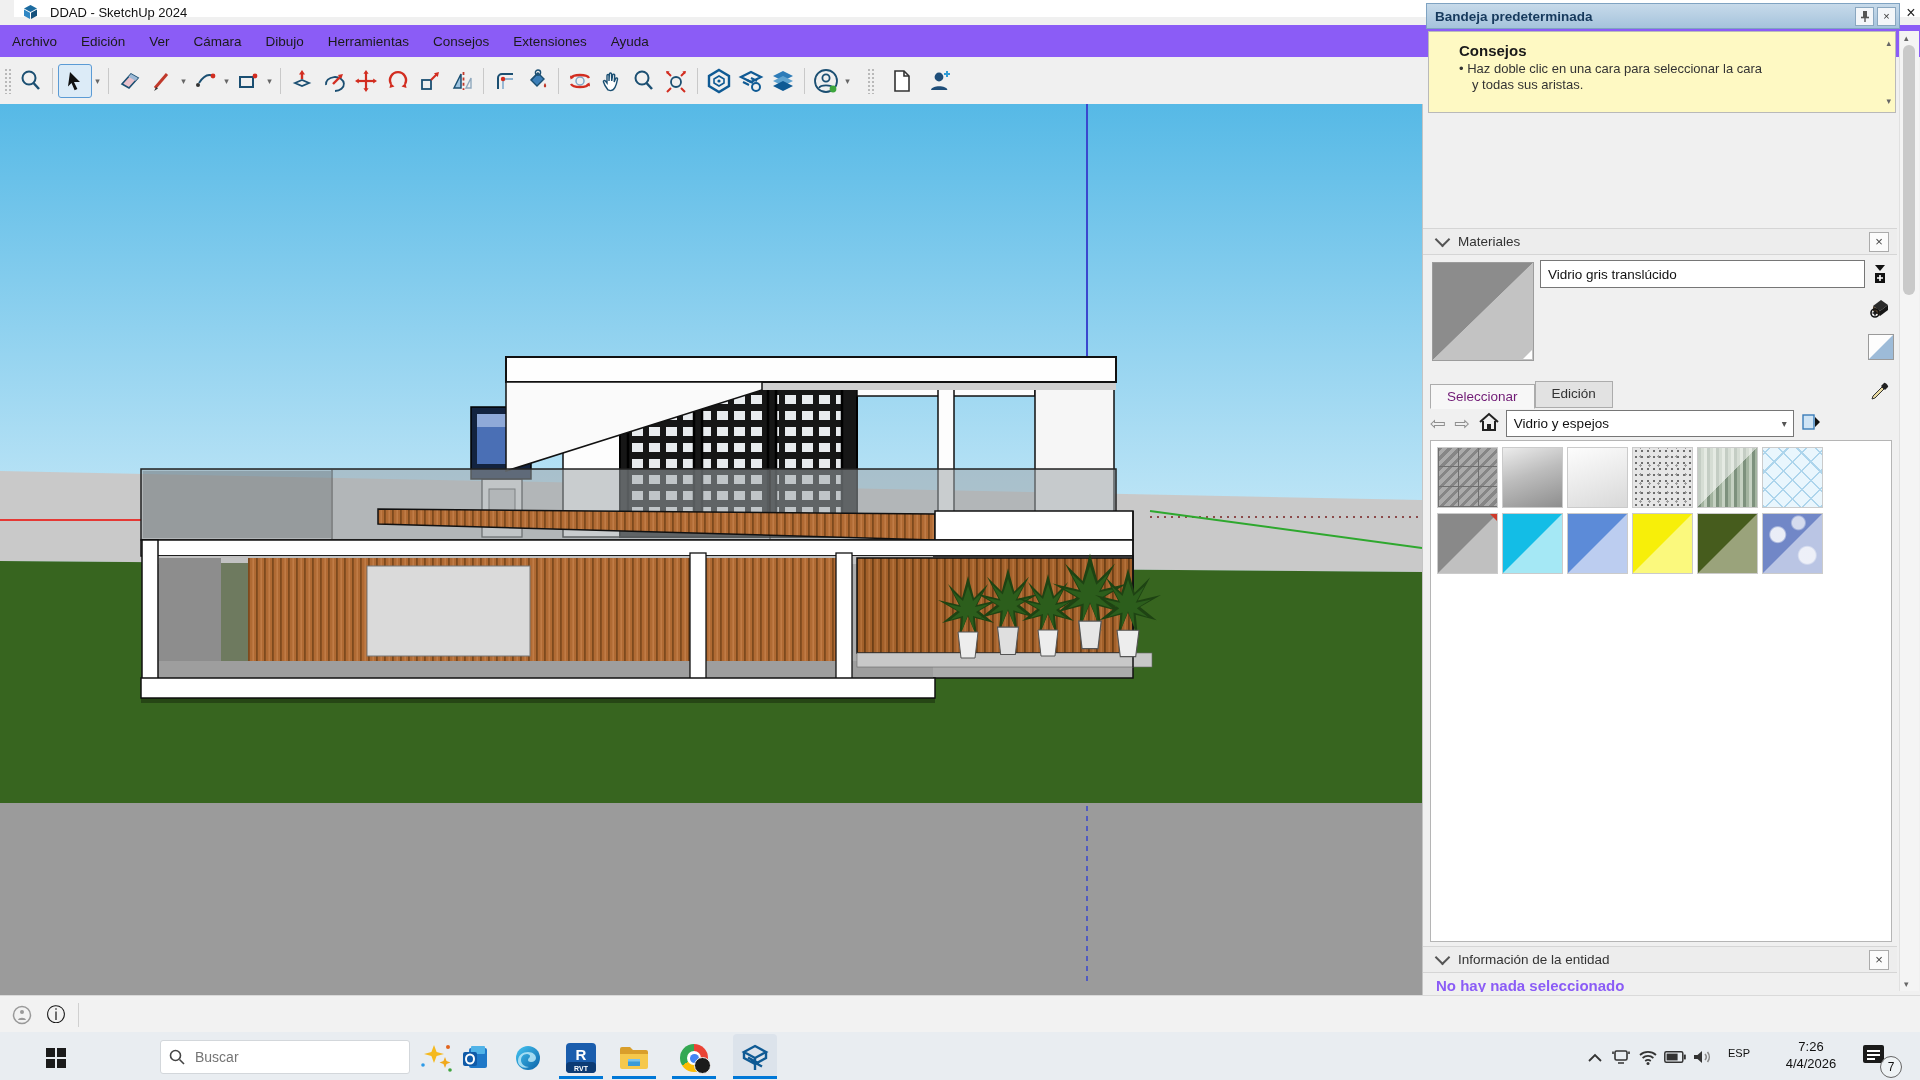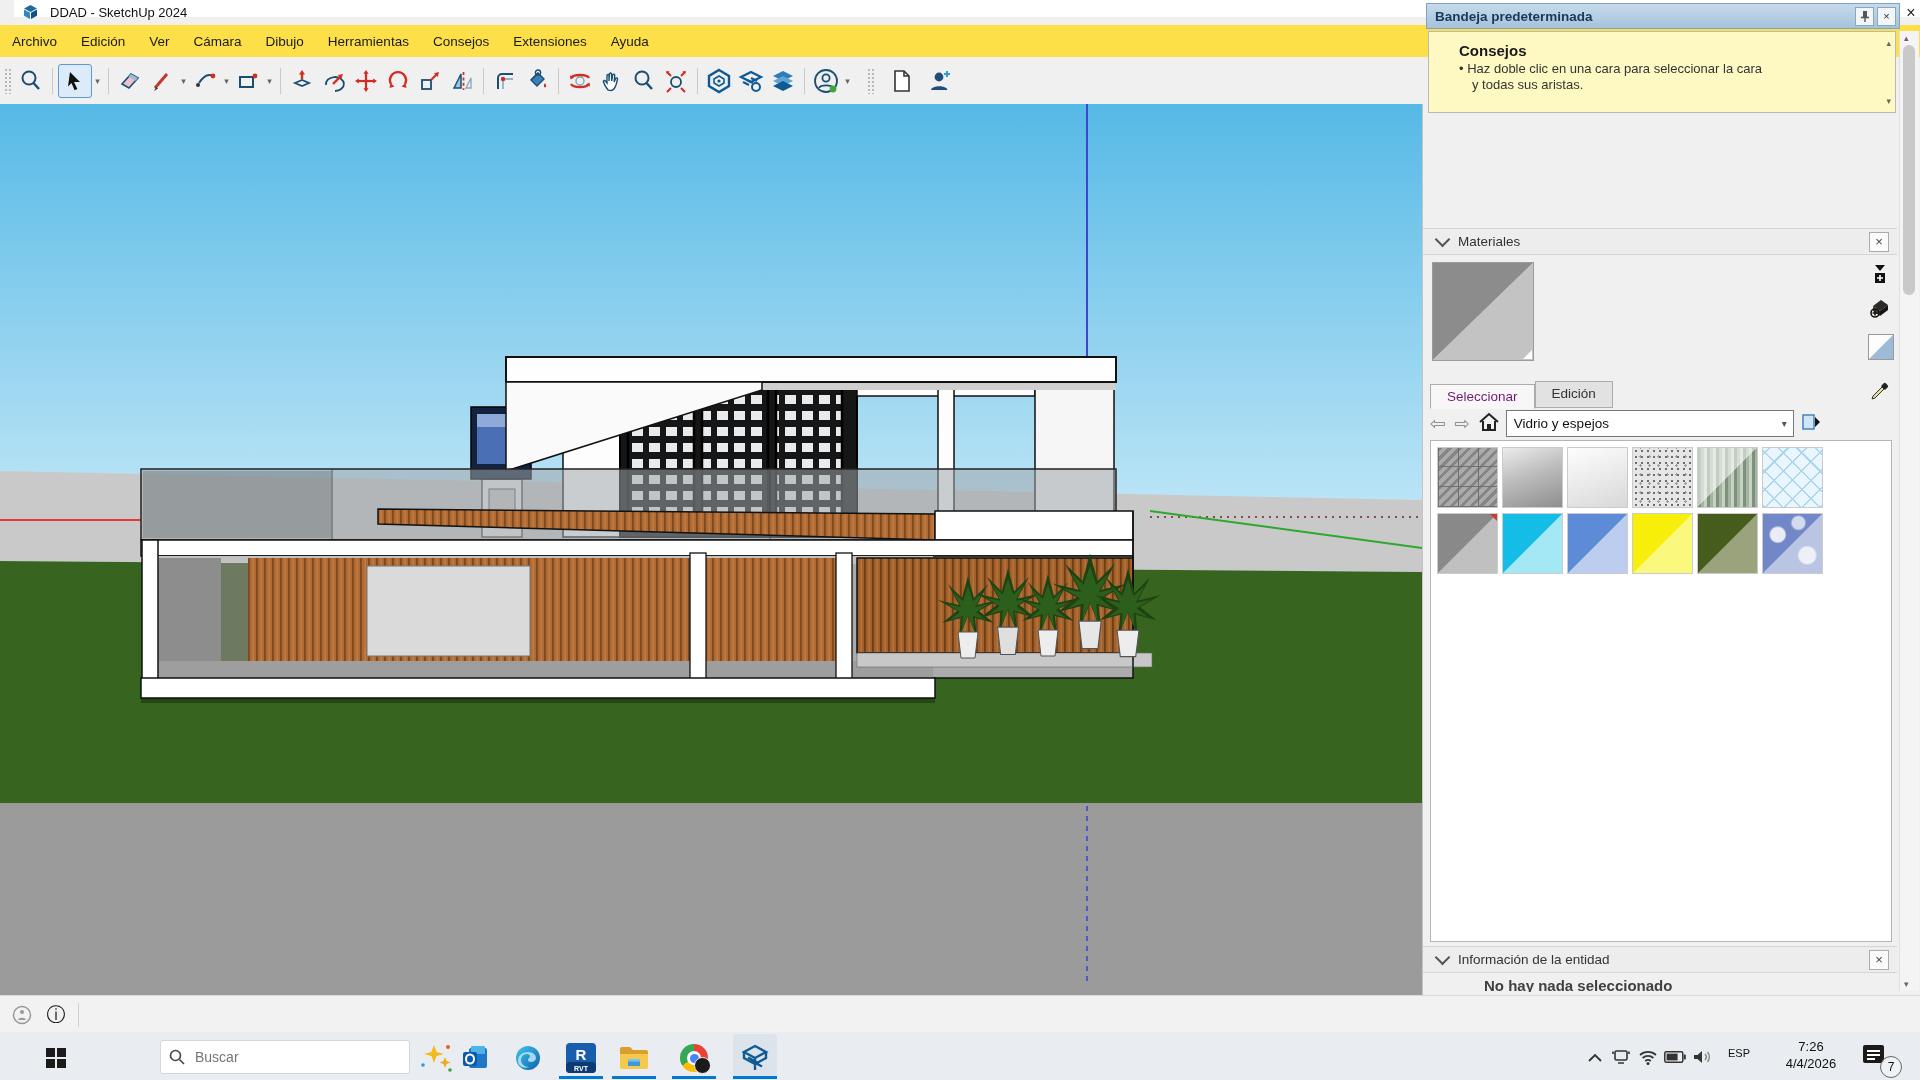--- a/index.html
+++ b/index.html
@@ -8,21 +8,21 @@
   .abs{position:absolute;}
 
   
   #titlebar{left:14px;top:0;width:1920px;height:17px;background:#FFFFFF;display:flex;align-items:center;}
   #title-text{font-size:13px;color:#111;margin-left:6px;}
   .wbtn{width:46px;height:25px;display:flex;align-items:center;justify-content:center;font-size:13px;color:#222;}
   #win-controls{position:absolute;right:0;top:0;display:flex;}
   .maxbox{width:10px;height:9px;border:1px solid #222;display:inline-block;}
 
   
-  #menubar{left:0;top:25px;width:1920px;height:32px;background:#fde047;display:flex;align-items:center;border-bottom:1px solid #E3E3E3;}
+  #menubar{left:0;top:25px;width:1920px;height:32px;background:#8b5cf6;display:flex;align-items:center;border-bottom:1px solid #E3E3E3;}
   .menu-item{padding:0 12px;font-size:13.5px;color:#1a1a1a;height:100%;display:flex;align-items:center;cursor:default;}
 
   
   #toolbar{left:0;top:57px;width:1920px;height:47px;background:#F0F0F0;display:flex;align-items:center;border-bottom:1px solid #D8D8D8;}
   .grip{width:8px;height:26px;margin:0 3px 0 4px;background-image:radial-gradient(#B9B9B9 1px,transparent 1.3px);background-size:4px 4px;}
   .tbtn{width:32px;height:32px;display:flex;align-items:center;justify-content:center;border-radius:3px;}
   .tbtn.active{background:#DCEBF7;border:1px solid #5B9BD5;}
   .tsep{width:1px;height:26px;background:#C9C9C9;margin:0 5px;}
   .tcaret{width:11px;height:32px;display:flex;align-items:center;justify-content:center;font-size:9px;color:#666;}
 
@@ -80,21 +80,21 @@
   .sw8{background:linear-gradient(to bottom right,#13bde6 49.6%,#a5e8f5 50.4%);}
   .sw9{background:linear-gradient(to bottom right,#5c8bd8 49.6%,#bccdf0 50.4%);}
   .sw10{background:linear-gradient(to bottom right,#f7ef09 49.6%,#fbf97d 50.4%);}
   .sw11{background:linear-gradient(to bottom right,#465c1d 49.6%,#9aa37b 50.4%);}
   .sw12{background-image:
       radial-gradient(circle at 25% 35%,rgba(255,255,255,.85) 0 7px,transparent 9px),
       radial-gradient(circle at 60% 15%,rgba(255,255,255,.7) 0 6px,transparent 8px),
       radial-gradient(circle at 75% 70%,rgba(255,255,255,.75) 0 8px,transparent 10px),
       linear-gradient(to bottom right,#7187c7 49.6%,#bac5e4 50.4%);}
   .paint-mark{position:absolute;right:0;top:0;width:0;height:0;border-left:7px solid transparent;border-top:7px solid #D03A2B;}
-  #info-empty{left:1484px;top:977px;width:400px;height:15px;overflow:hidden;font-size:15px;font-weight:bold;color:#404040;text-decoration:underline;}
+  #info-empty{left:1436px;top:977px;width:400px;height:15px;overflow:hidden;font-size:15px;font-weight:bold;color:#8b5cf6;text-decoration:underline;}
   
   #tray-scroll{left:1899px;top:31px;width:19px;height:960px;background:#F4F4F4;border-left:1px solid #E0E0E0;}
   #tray-scroll .thumb{position:absolute;left:3px;top:14px;width:12px;height:250px;background:#C9C9C9;border-radius:6px;}
   .scroll-arrow{position:absolute;left:4px;font-size:9px;color:#666;}
 
   
   #statusbar{left:0;top:995px;width:1920px;height:37px;background:#F2F2F2;border-top:1px solid #DADADA;display:flex;align-items:center;}
   #status-msg{font-size:13.5px;color:#222;margin-left:14px;}
   .status-ico{margin-left:10px;display:flex;align-items:center;justify-content:center;width:24px;height:24px;}
   .vsep{width:1px;height:24px;background:#D0D0D0;margin-left:10px;}
@@ -465,20 +465,21 @@
   </div>
 
   <div class="abs sec-header" style="top:228px">
     <span class="chev"></span>
     <span>Materiales</span>
     <span class="sec-close">×</span>
   </div>
   <div class="abs" id="mat-preview">
       <span class="corner"></span>
     </div>
+  <div class="abs" id="mat-name">Vidrio gris translúcido</div>
   <div class="abs side-ico" style="top:262px">
     <svg width="16" height="20" viewBox="0 0 16 20">
         <path d="M3 1h10l-5 6Z" fill="#111"></path>
         <rect x="3" y="9" width="10" height="10" fill="#111"></rect>
         <path d="M8 11v6M5 14h6" stroke="#FFF" stroke-width="1.6"></path>
       </svg>
     </div>
   <div class="abs side-ico" style="top:296px">
     <svg width="22" height="22" viewBox="0 0 22 22">
         <path d="M4 9 12 3l7 5-8 6Z" fill="#2B2B2B"></path>

